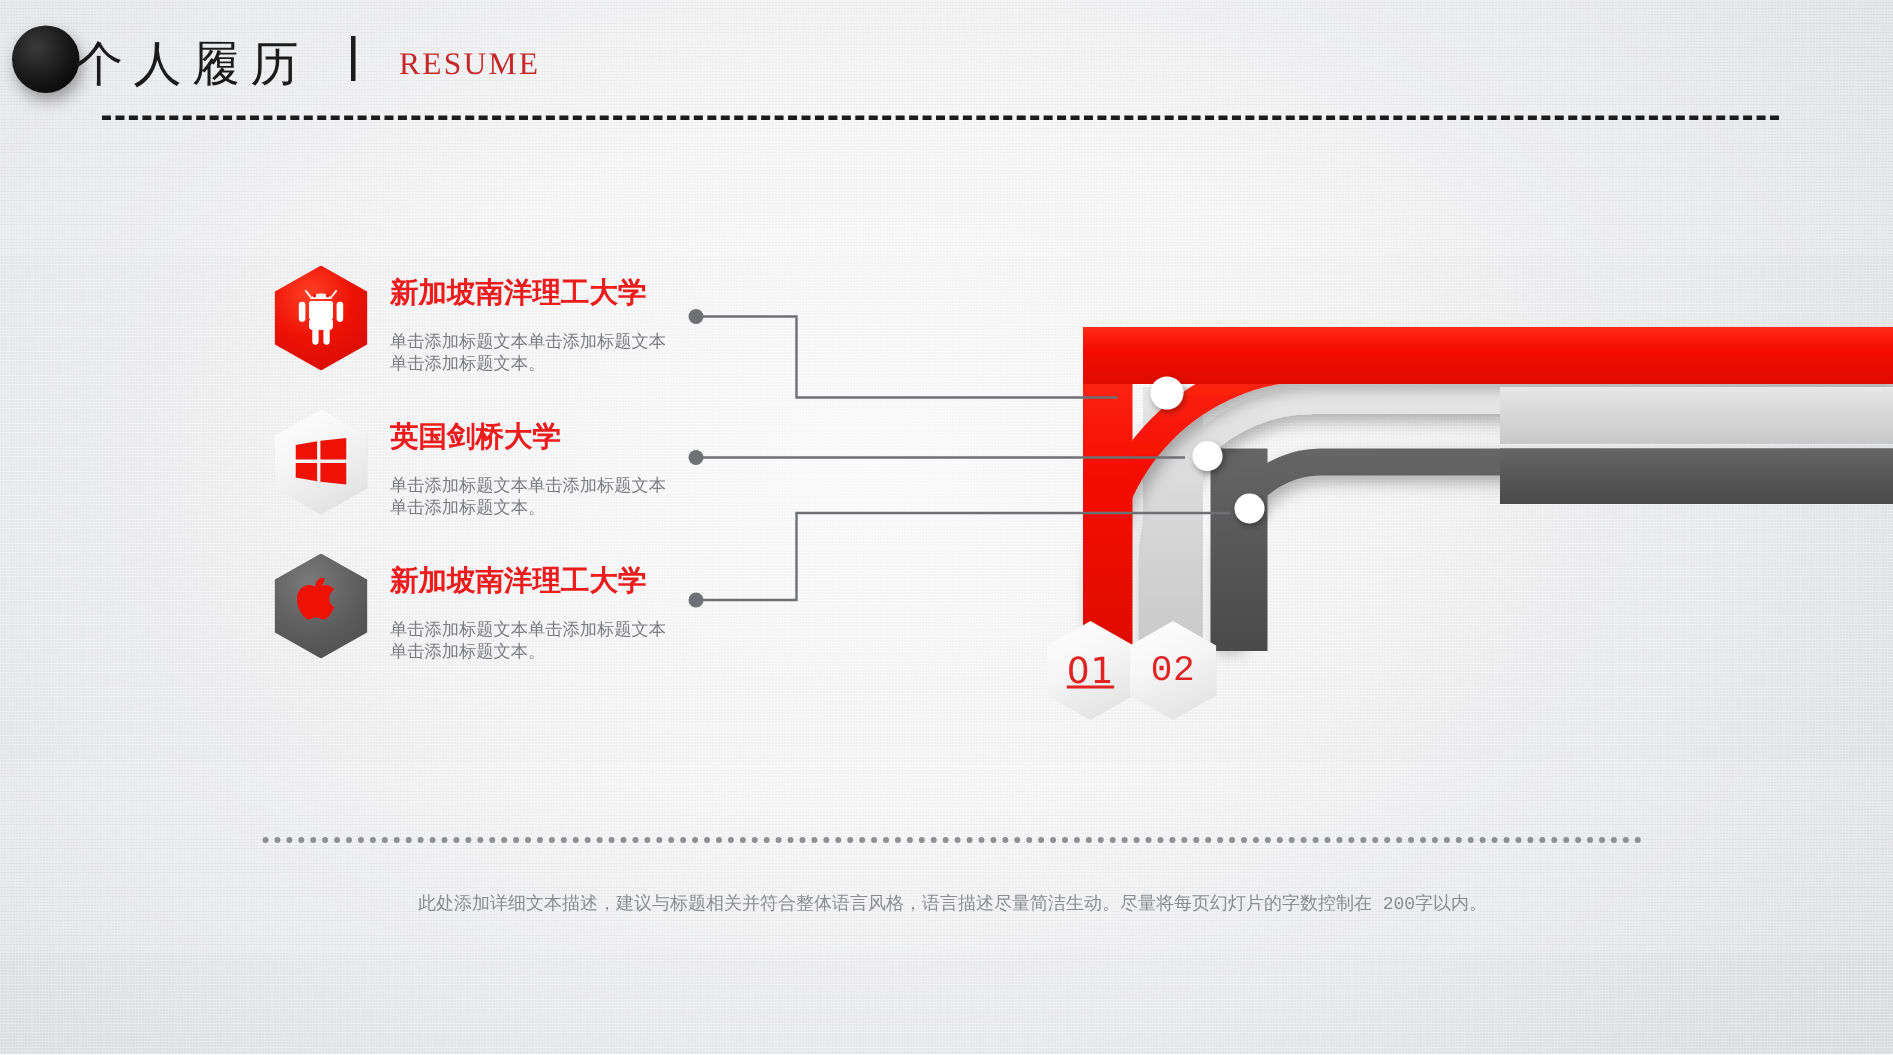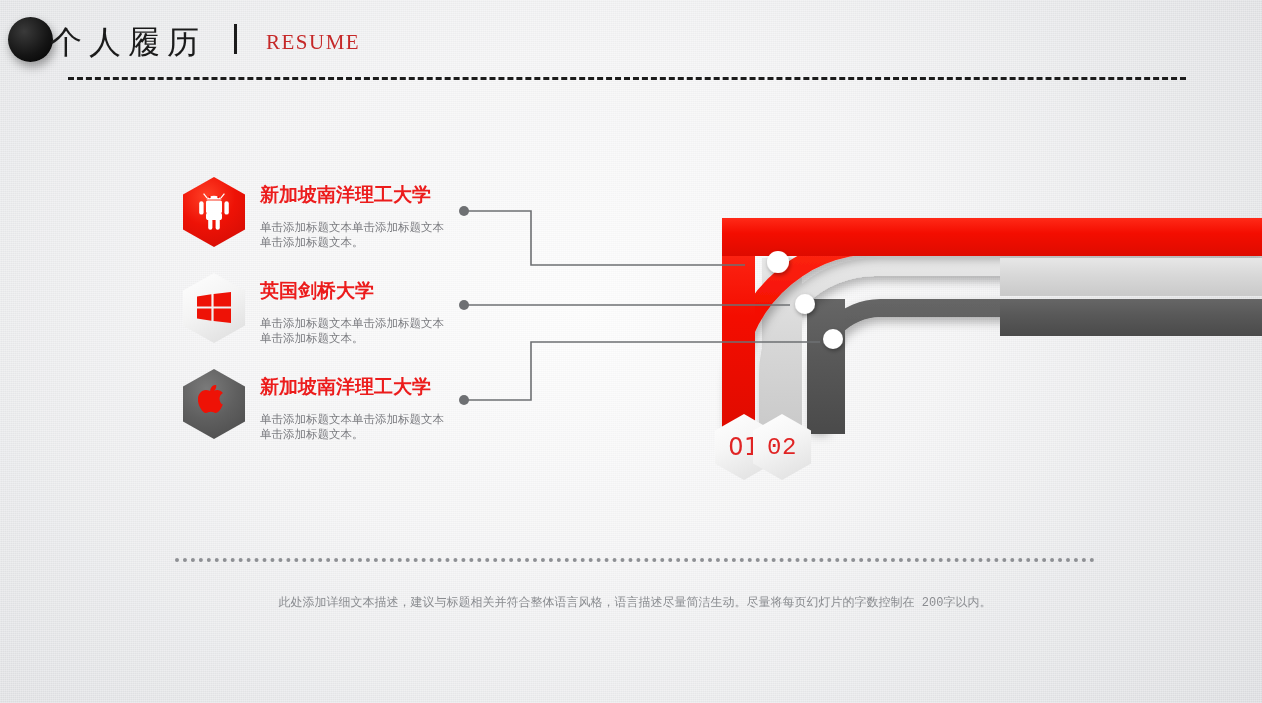--- a/index.html
+++ b/index.html
@@ -155,21 +155,21 @@
     background: linear-gradient(155deg, #ffffff 0%, #f6f6f6 42%, #dedede 100%);
     display: flex;
     align-items: center;
     justify-content: center;
     filter: drop-shadow(2px 4px 5px rgba(0,0,0,.26));
     font-size: 24px;
     color: #e02424;
     font-family: "DejaVu Sans", "Liberation Sans", sans-serif;
     letter-spacing: .5px;
   }
-  .numhex.n1 { left: 715px; top: 414px; }
+  .numhex.n1 { left: 698px; top: 414px; text-decoration: underline; }
   .numhex.n2 { left: 753px; top: 414px; font-family: Liberation Mono, monospace; }
   .numhex.n3 { left: 808px; top: 414px; }
 
   
   .footer-dots {
     position: absolute;
     left: 175px;
     top: 558px;
     width: 920px;
     height: 0;

